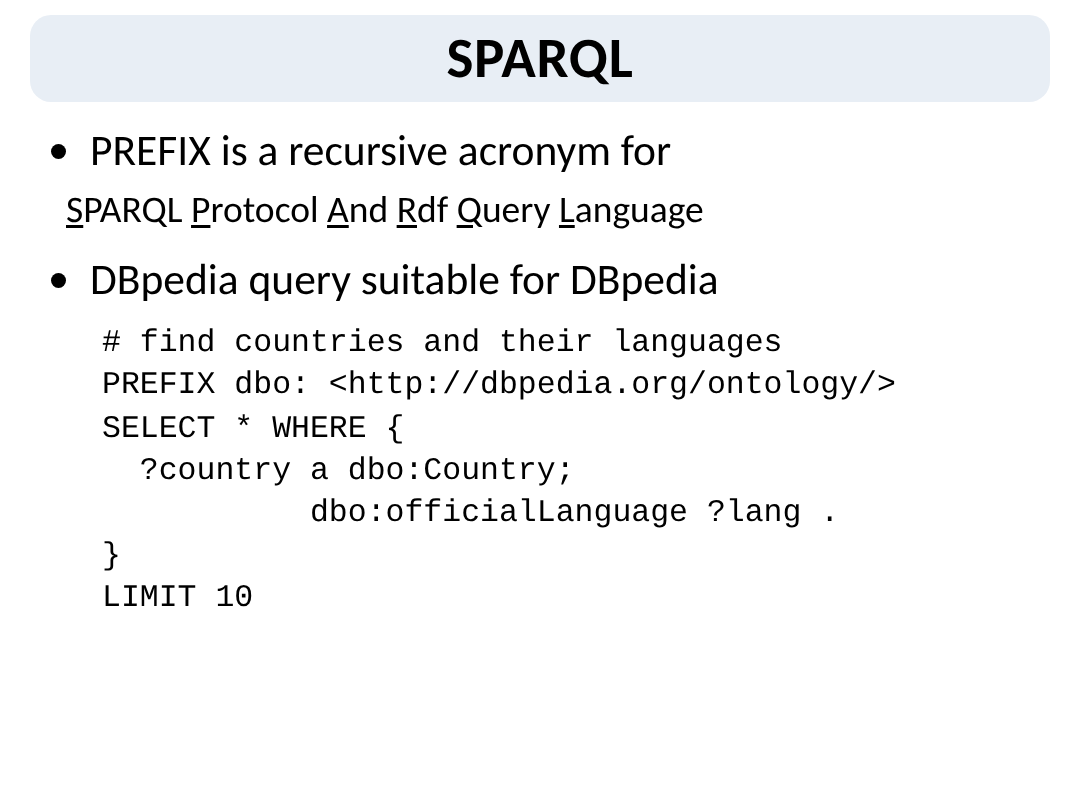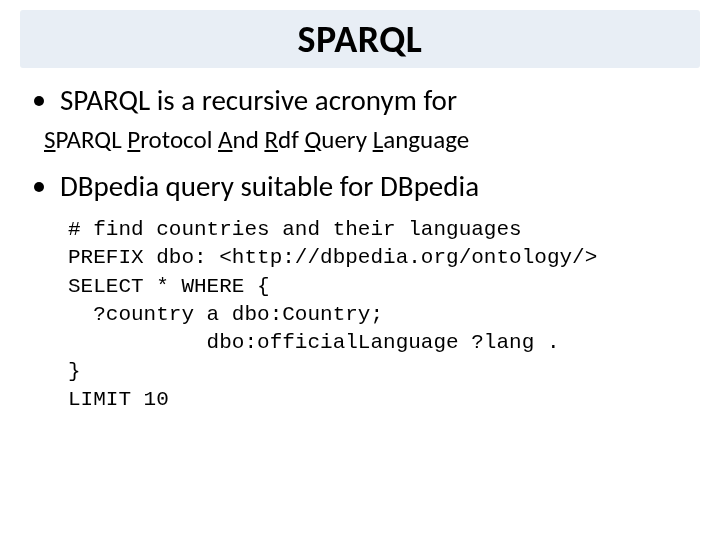--- a/index.html
+++ b/index.html
@@ -7,21 +7,21 @@
     width: 720px;
     height: 540px;
     background: #ffffff;
     font-family: Calibri, "Segoe UI", Arial, sans-serif;
     color: #000;
     padding: 10px 20px 20px 20px;
     overflow: hidden;
   }
   .title-bar {
     background: #e8eef5;
-    border-radius: 3px;
+    border-radius: 14px;
     padding: 6px 20px;
     margin: 0 0 14px 0;
   }
   .title-bar h1 {
     text-align: center;
     font-size: 38px;
     font-weight: 700;
     color: #000;
     letter-spacing: 0.5px;
   }
@@ -63,21 +63,21 @@
   }
 </style>
 </head>
 <body>
 
 <div class="title-bar">
   <h1>SPARQL</h1>
 </div>
 
 <ul class="bullets">
-  <li>SPARQL is a recursive acronym for</li>
+  <li>PREFIX is a recursive acronym for</li>
 </ul>
 
 <div class="subline">
   <span class="under">S</span><span>PARQL </span><span class="under">P</span><span>rotocol </span><span class="under">A</span><span>nd </span><span class="under">R</span><span>df </span><span class="under">Q</span><span>uery </span><span class="under">L</span><span>anguage</span>
 </div>
 
 <ul class="bullets">
   <li>DBpedia query suitable for DBpedia</li>
 </ul>
 

